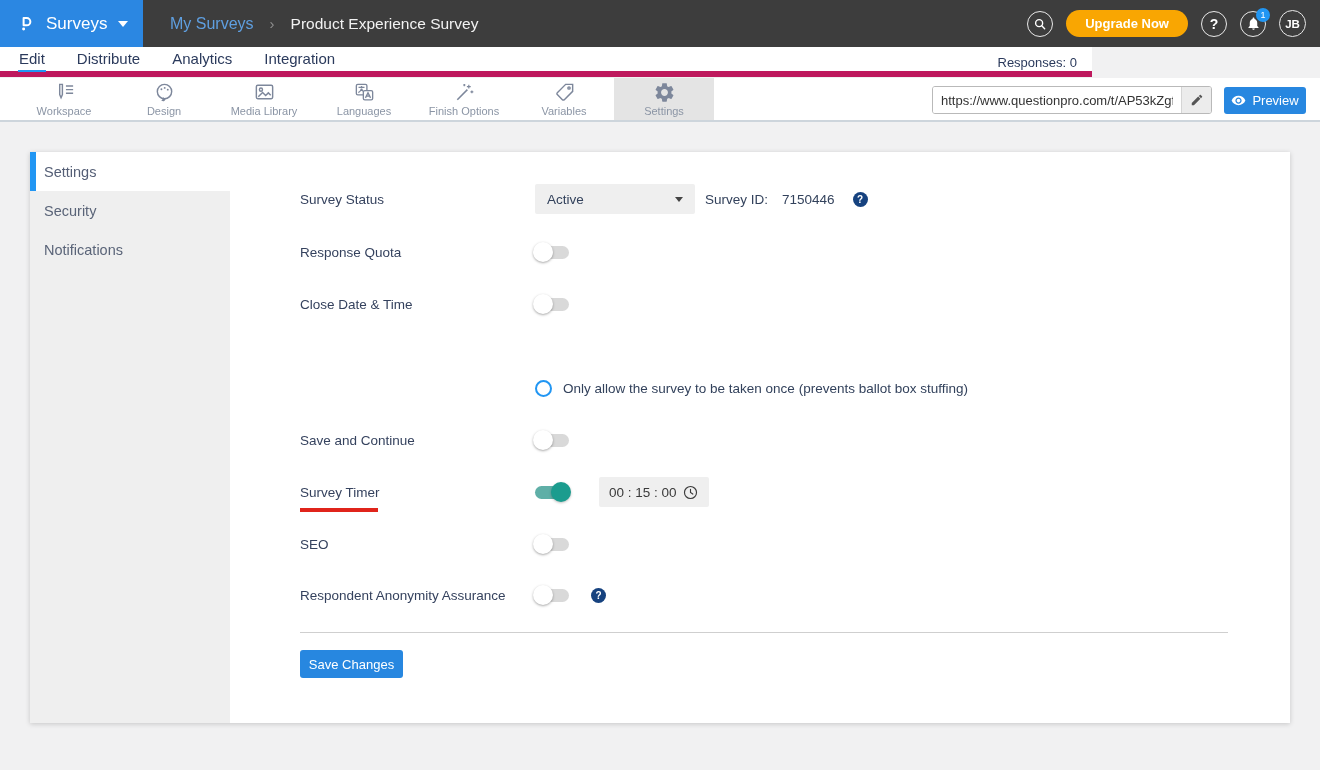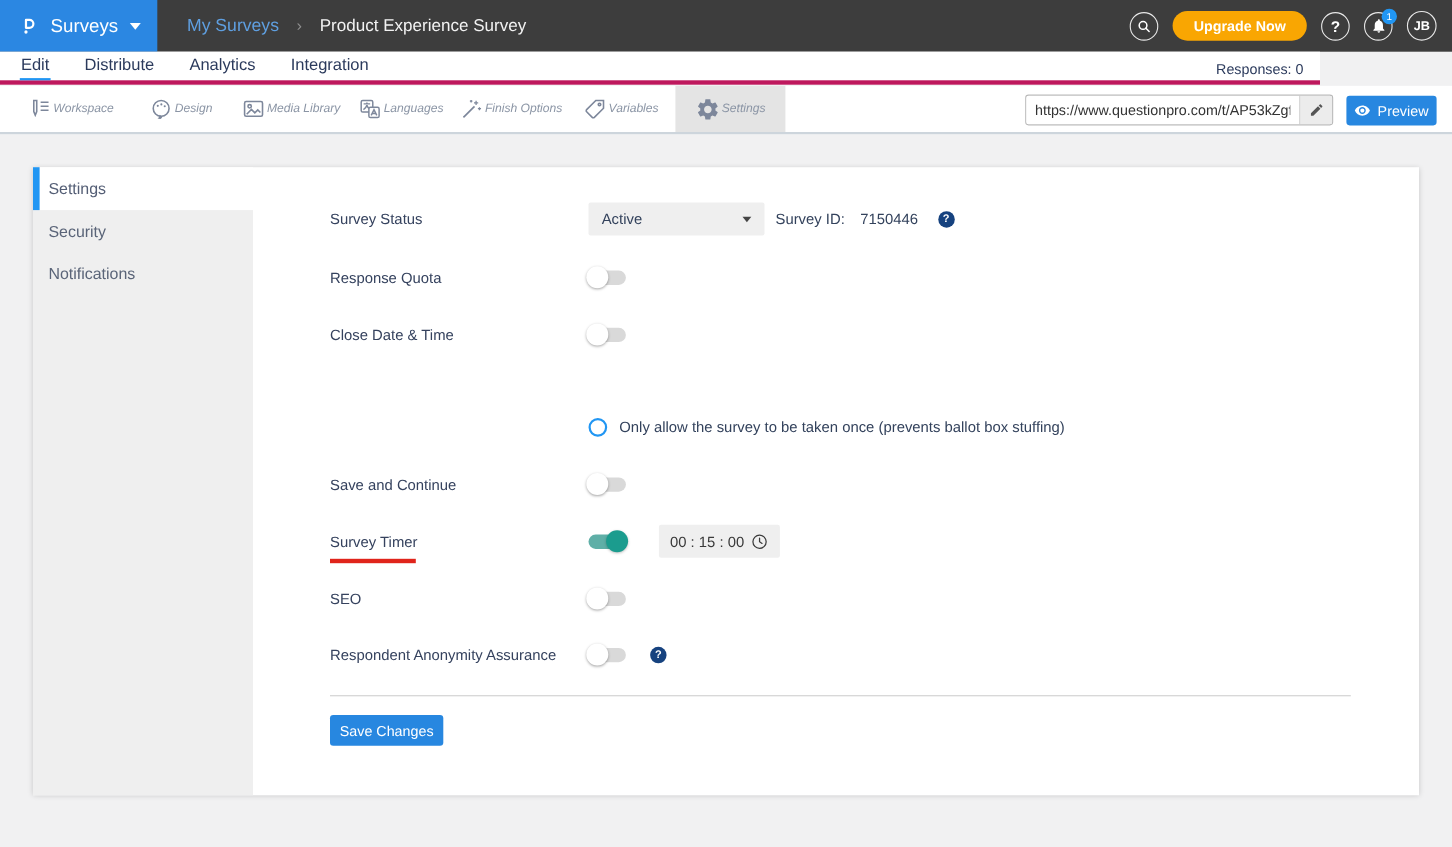--- a/index.html
+++ b/index.html
@@ -16,30 +16,30 @@
   .crumb-sep { color:#8f8f8f; font-size:15px; }
   .crumb-current { color:#f2f2f2; font-size:15.5px; }
   .topbar-right { position:absolute; right:14px; top:0; height:47px; display:flex; align-items:center; gap:13px; }
   .circle-btn { width:26px; height:26px; border-radius:50%; border:1.5px solid #e9e9e9; display:flex; align-items:center; justify-content:center; color:#fff; cursor:pointer; position:relative; }
   .circle-btn .q { font-size:14px; font-weight:bold; color:#fff; }
   .upgrade-btn { height:27px; padding:0 19px; border-radius:14px; background:#f9a602; color:#fff; font-size:13px; font-weight:bold; display:flex; align-items:center; cursor:pointer; }
   .badge { position:absolute; top:-4px; right:-5px; min-width:14px; height:14px; border-radius:8px; background:#2196f3; color:#fff; font-size:9px; display:flex; align-items:center; justify-content:center; padding:0 3px; }
   .avatar { width:27px; height:27px; border-radius:50%; border:1.5px solid #e9e9e9; color:#fff; font-size:11.5px; font-weight:bold; display:flex; align-items:center; justify-content:center; cursor:pointer; }
 
   
-  .navrow { position:absolute; top:47px; left:0; width:1200px; height:30px; background:#fff; border-bottom:4px solid #be185d; }
+  .navrow { position:absolute; top:47px; left:0; width:1092px; height:30px; background:#fff; border-bottom:6px solid #be185d; }
   .tabs { display:flex; padding-left:18px; height:100%; align-items:center; }
   .tab { font-size:15px; color:#2b3a5c; margin-right:30px; padding:4px 1px 5px; cursor:pointer; }
   .tab.active { border-bottom:2px solid #2196f3; padding-bottom:3px; }
   .responses { position:absolute; right:15px; top:0; height:30px; display:flex; align-items:center; font-size:13px; color:#2b3a5c; }
 
   
   .toolbar { position:absolute; top:78px; left:0; width:1320px; height:44px; background:#fff; border-bottom:2px solid #cdd5dc; }
   .tool-items { display:flex; padding-left:14px; height:100%; }
-  .tool-item { width:100px; height:100%; display:flex; flex-direction:row; align-items:center; justify-content:center; color:#7d879b; cursor:pointer; gap:1px;font-style:italic; }
+  .tool-item { width:100px; height:100%; display:flex; flex-direction:column; align-items:center; justify-content:center; color:#7d879b; cursor:pointer; gap:1px; }
   .tool-item.active { background:#e4e4e4; }
   .tool-item svg { width:23px; height:23px; }
   .tool-label { font-size:11px; color:#8b95a5; white-space:nowrap; }
 
   .url-group { position:absolute; top:86px; left:932px; width:280px; height:28px; border:1px solid #b9b9b9; border-radius:3px; background:#fff; display:flex; overflow:hidden; }
   .url-group input { flex:1; border:none; outline:none; font-size:13px; color:#333; padding:0 8px; font-family:"Liberation Sans", sans-serif; background:#fff; }
   .url-edit { width:30px; background:#ececec; border-left:1px solid #d5d5d5; display:flex; align-items:center; justify-content:center; color:#555; cursor:pointer; }
   .preview-btn { position:absolute; top:87px; left:1224px; width:82px; height:27px; background:#2787e0; border-radius:3px; color:#fff; font-size:13px; display:flex; align-items:center; justify-content:center; gap:6px; cursor:pointer; }
 
   

